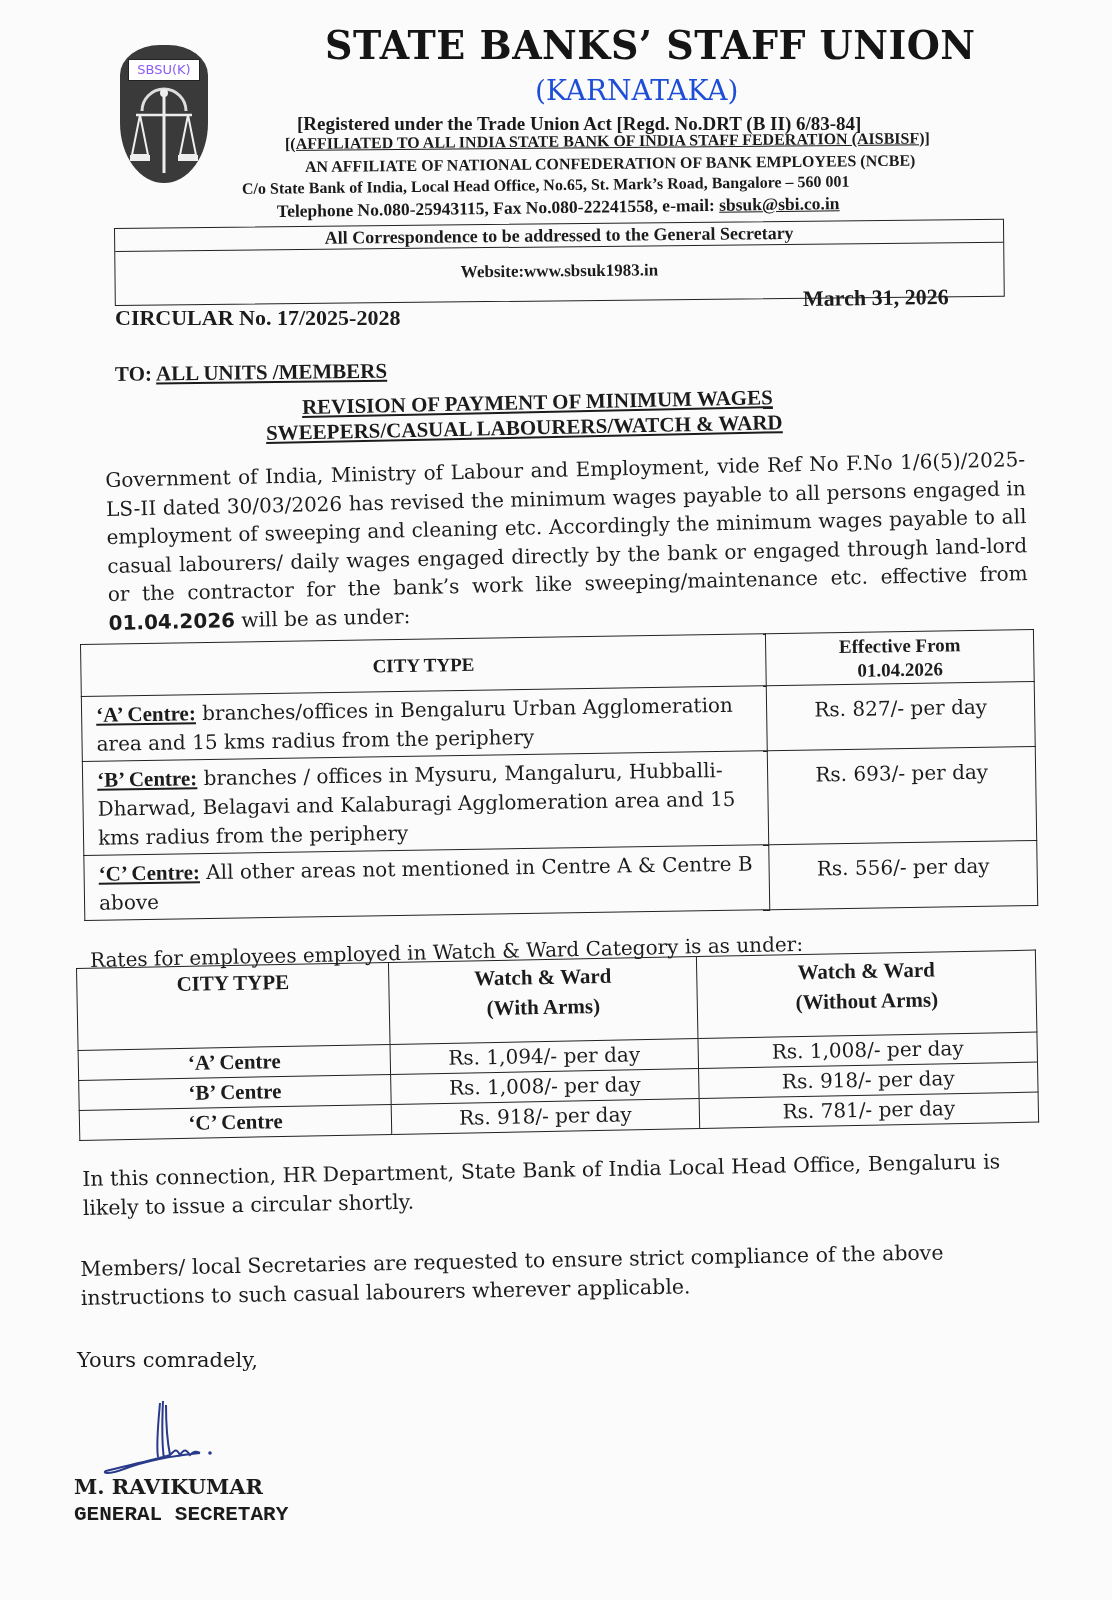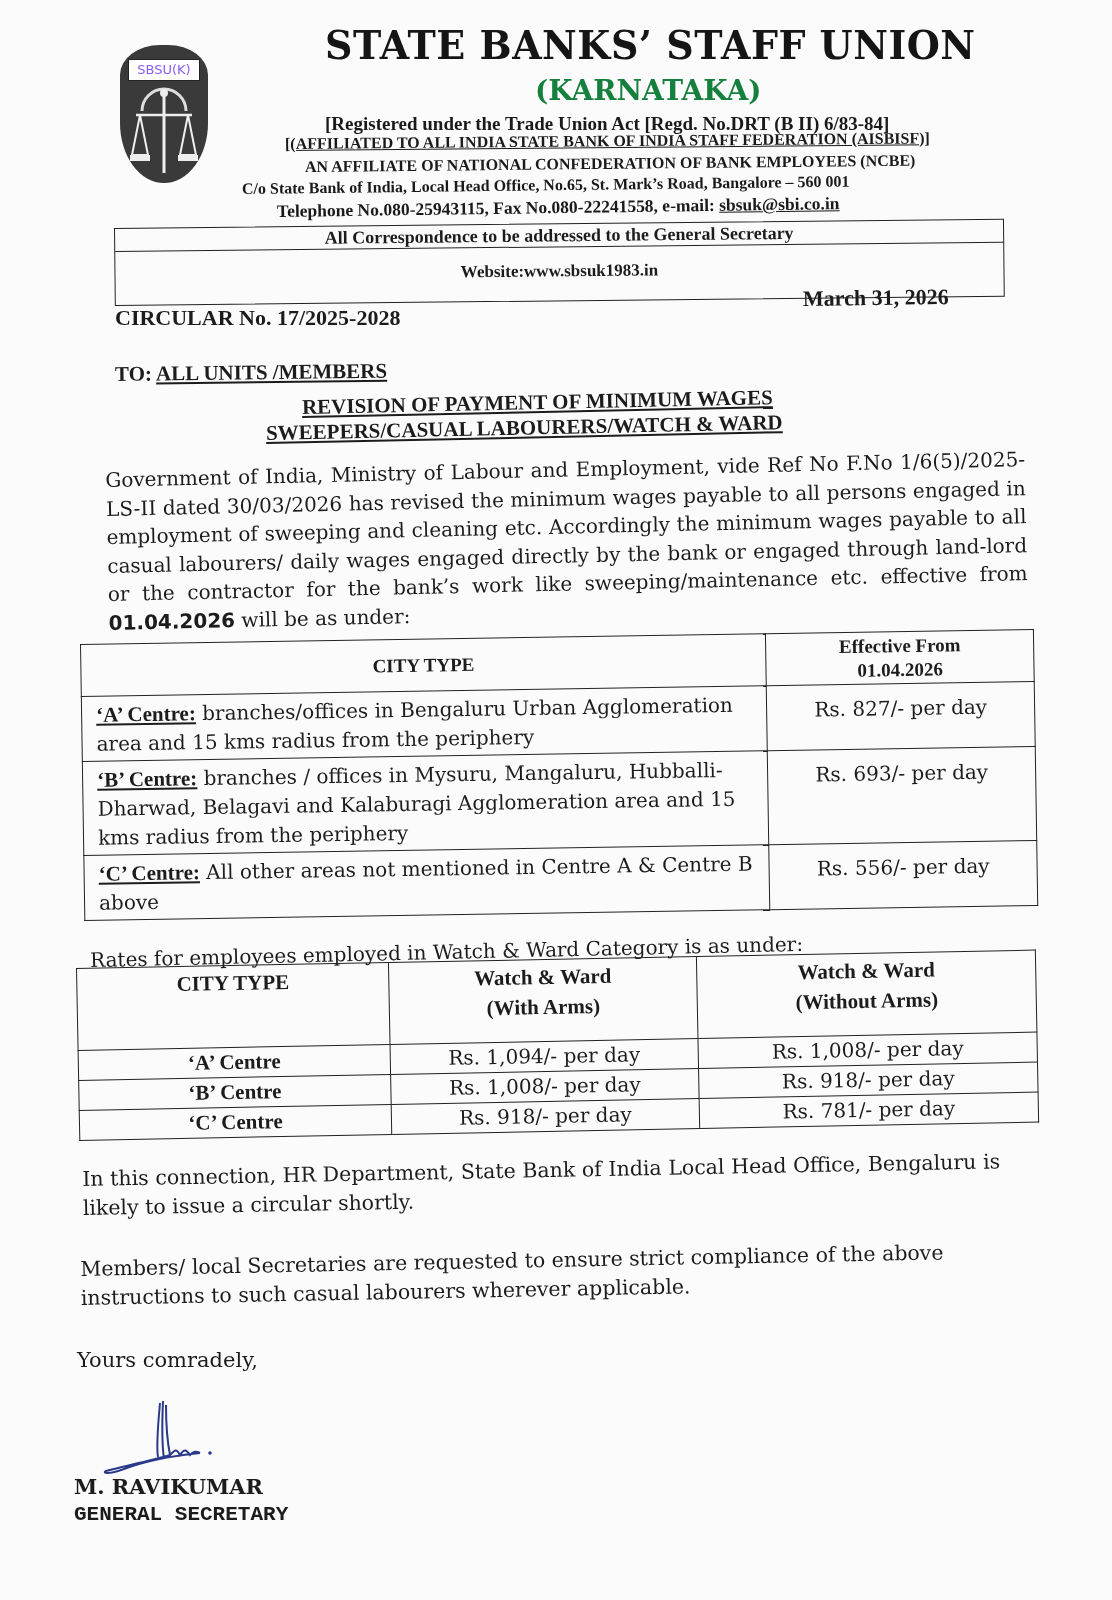--- a/index.html
+++ b/index.html
@@ -11,23 +11,23 @@
     
     .logo { position: absolute; left: 120px; top: 45px; width: 88px; height: 138px;
             background: #3a3a3a; border-radius: 40px 40px 44px 44px / 30px 30px 60px 60px; }
     .logo-label { position: absolute; left: 8px; top: 14px; width: 72px; height: 22px; background: #fff;
                   border: 1px solid #222; font-family: "DejaVu Sans", sans-serif; font-size: 13px;
                   text-align: center; line-height: 20px; color: #8b5cf6; }
     .logo svg { position: absolute; left: 8px; top: 40px; }
 
     .org-title { position: absolute; left: 325px; top: 22px; font-family: "DejaVu Serif", serif;
                  font-weight: bold; font-size: 38px; letter-spacing: 0.5px; color: #151515; transform: scaleY(1.05); }
-    .org-sub { position: absolute; left: 535px; top: 74px; font-weight: bold; font-size: 28px; color: #15803d; }
+    .org-sub { position: absolute; left: 535px; top: 74px; font-weight: normal; font-size: 28px; color: #1d4ed8; }
     .hdr-line { position: absolute; font-family: "Liberation Serif", serif; font-weight: bold; color: #1a1a1a; white-space: nowrap; }
-    .hl1 { left: 297px; top: 113px; font-size: 19px; margin-left: 28px; }
+    .hl1 { left: 297px; top: 113px; font-size: 19px; }
     .hl2 { left: 285px; top: 135px; font-size: 16px; text-decoration: underline; transform: rotate(-0.5deg); transform-origin: left; }
     .hl3 { left: 305px; top: 158px; font-size: 16px; transform: rotate(-0.6deg); transform-origin: left; }
     .hl4 { left: 242px; top: 180px; font-size: 16px; transform: rotate(-0.7deg); transform-origin: left; }
     .hl5 { left: 277px; top: 201px; font-size: 17.5px; transform: rotate(-0.8deg); transform-origin: left; }
     .hl5 .email { text-decoration: underline; }
 
     .corr-box { position: absolute; left: 114px; top: 228px; width: 890px; height: 78px;
                 border: 1.5px solid #222; transform: rotate(-0.6deg); transform-origin: left top; }
     .corr-box .divider { position: absolute; left: 0; right: 0; top: 22px; border-top: 1.5px solid #222; }
     .corr-box .corr-text { position: absolute; left: 0; right: 0; top: 1px; text-align: center;

